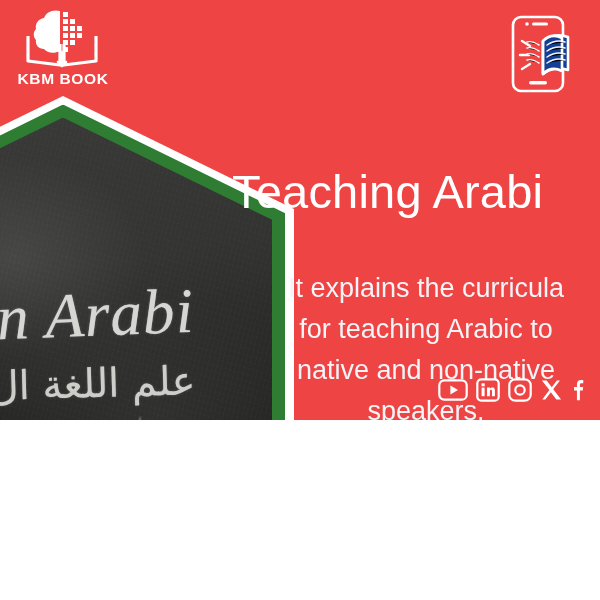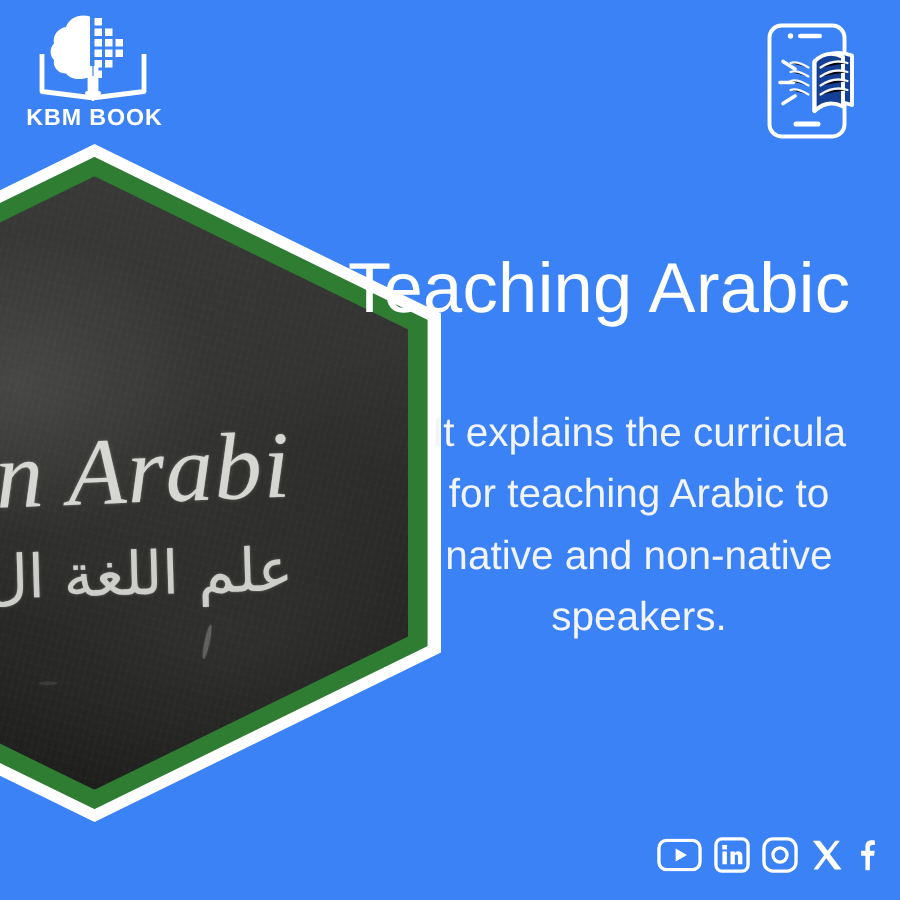--- a/index.html
+++ b/index.html
@@ -3,22 +3,22 @@
 <meta charset="utf-8">
 <style>
   * { margin:0; padding:0; box-sizing:border-box; }
   html, body {
     width:600px; height:600px;
     font-family:"Liberation Sans", sans-serif;
     overflow:hidden;
   }
   #poster {
     position:relative;
-    width:600px; height:600px;
-    background:#3b82f6;
+    width:600px; height:420px;
+    background:#ef4444;
     overflow:hidden;
     text-decoration:underline;
   }
 
   
   #brand-logo {
     position:absolute; left:8px; top:8px;
     width:110px; height:86px;
   }
   #brand-mark { position:absolute; left:14px; top:0; width:80px; height:62px; }
@@ -209,21 +209,21 @@
     <div class="hex-layer" id="hex-white"></div>
     <div class="hex-layer" id="hex-green"></div>
     <div class="hex-layer" id="hex-photo">
       <div class="chalk-text" id="chalk-latin">n Arabi</div>
       <div class="chalk-text" id="chalk-arabic">علم اللغة ال</div>
       <div class="chalk-smudge" style="left:312px; top:330px; width:4px; height:26px; transform:rotate(12deg); opacity:0.5;"></div>
       <div class="chalk-smudge" style="left:190px; top:372px; width:14px; height:3px; opacity:0.18;"></div>
     </div>
   </div>
 
-  <h1 id="headline">Teaching Arabic</h1>
+  <h1 id="headline">Teaching Arabi</h1>
 
   <p id="body-copy">It explains the curricula for teaching Arabic to native and non-native speakers.</p>
 
   <div id="social-bar">
 
     <a class="social-icon" href="#">
       <svg viewBox="0 0 30 22" width="30" height="22" xmlns="http://www.w3.org/2000/svg">
         <rect x="1.3" y="1.3" width="27.4" height="19.4" rx="5" ry="5" fill="none" stroke="#ffffff" stroke-width="2.2"></rect>
         <path d="M12.4 6.6 L20 11 L12.4 15.4 Z" fill="#ffffff"></path>
       </svg>

